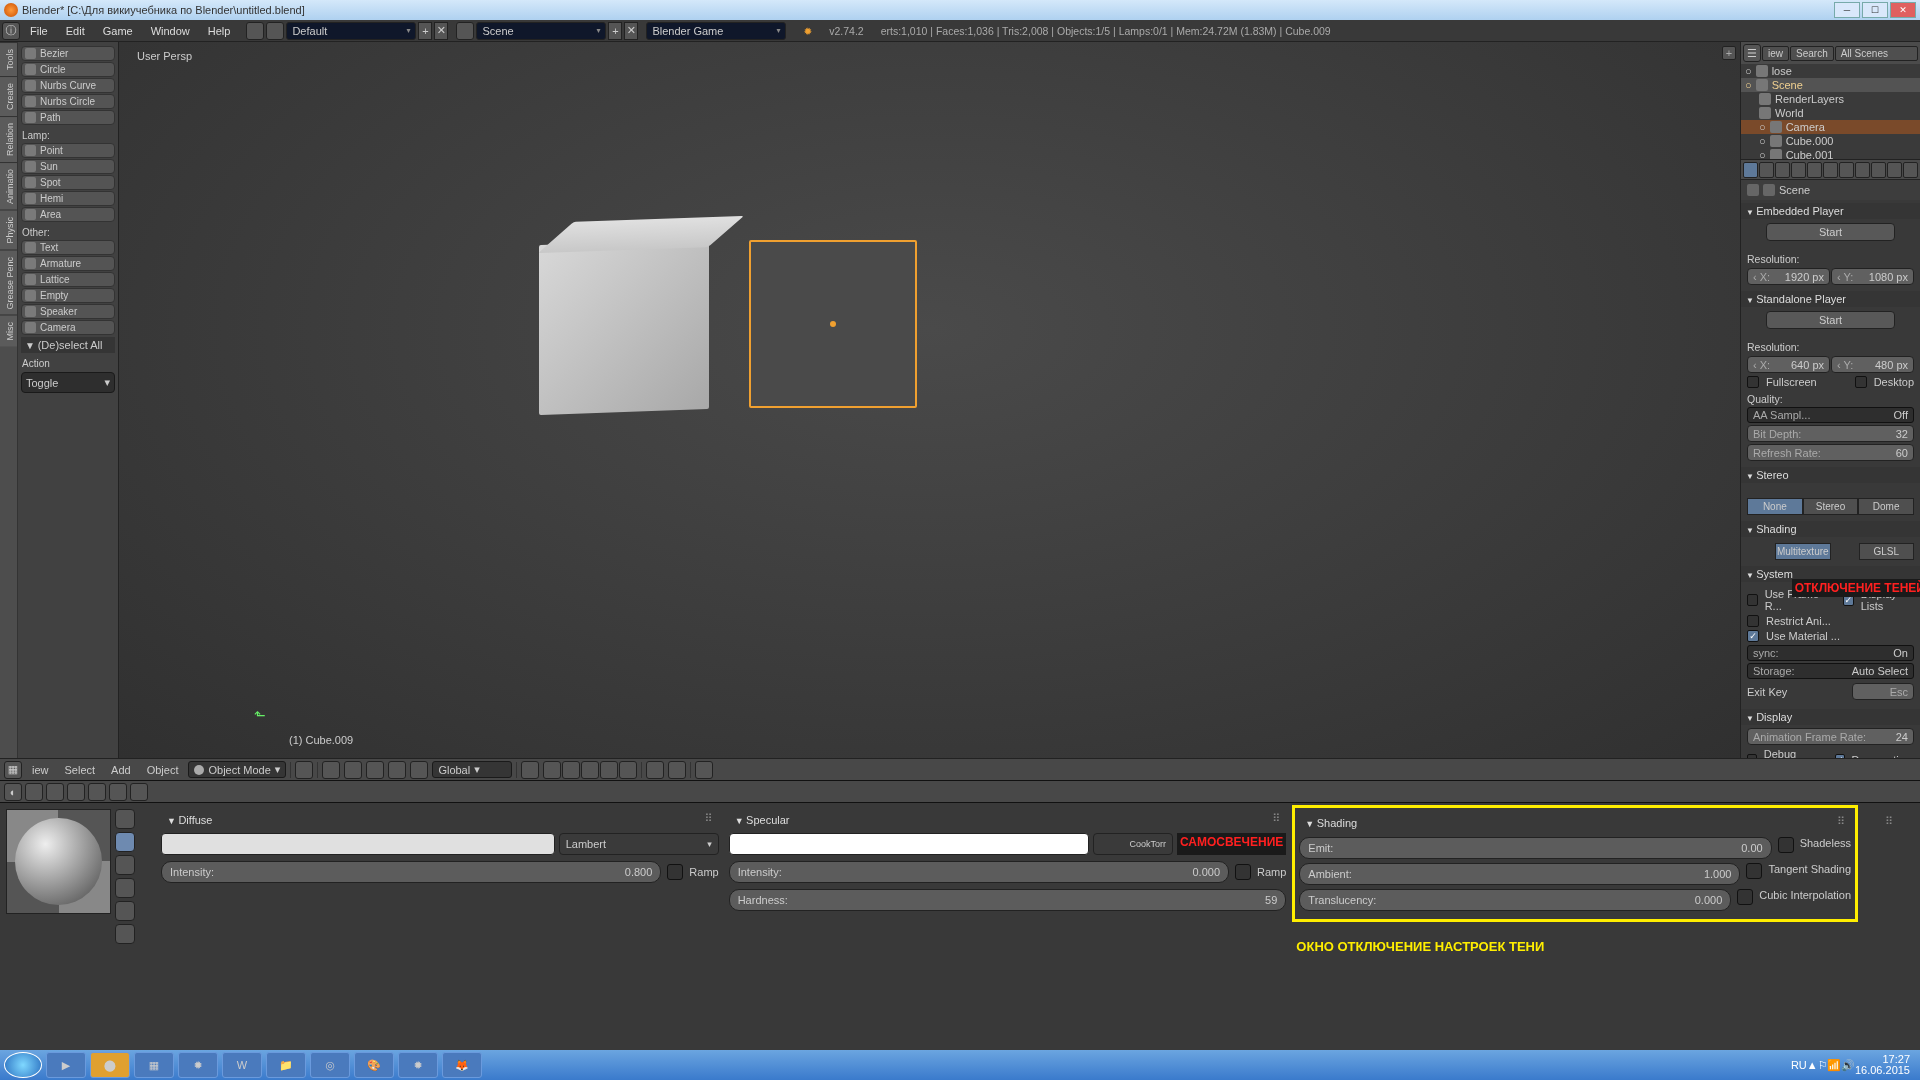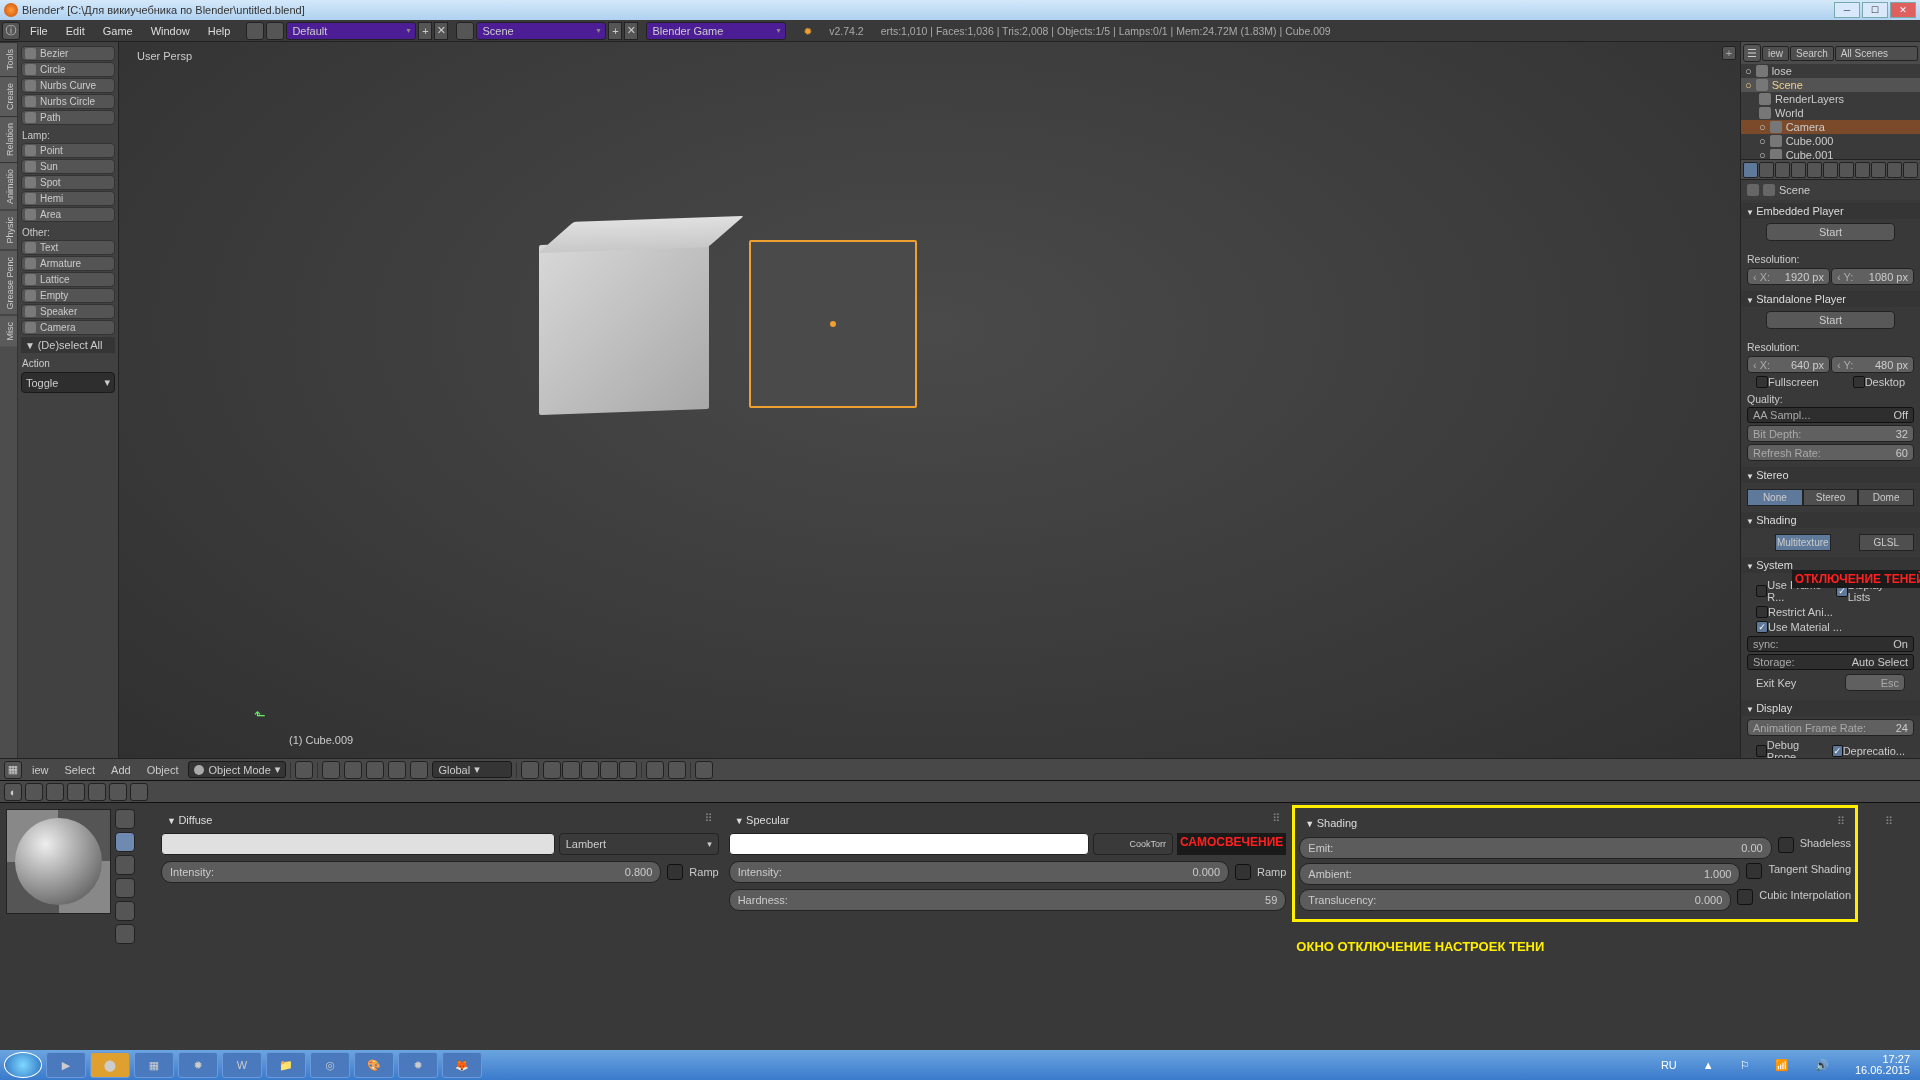--- a/index.html
+++ b/index.html
@@ -9,21 +9,21 @@
 .titlebar .icon { width:14px; height:14px; background: radial-gradient(circle,#ff9a3c,#c94e00); border-radius:50%; margin-right:4px; }
 .titlebar .spacer { flex:1; }
 .win-btn { width:26px; height:16px; margin-left:2px; background:#d9e8fb; border:1px solid #7aa; display:flex; align-items:center; justify-content:center; font-size:9px;}
 .win-close { background:#e06060; color:#fff; }
 
 .menubar { height: 22px; background:#393939; display:flex; align-items:center; border-bottom:1px solid #222; padding-left:2px; gap:2px;}
 .mb-icon { width:18px; height:18px; background:#555; border:1px solid #222; border-radius:3px; display:flex; align-items:center; justify-content:center;}
 .menu-item { padding: 0 8px; color:#ddd; }
 .layout-btns { display:flex; gap:2px; margin-left:6px; }
 .layout-btn { width:18px; height:18px; background:#555; border:1px solid #222; border-radius:3px;}
-.dd { height:18px; background:#4c1d95; border:1px solid #222; border-radius:3px; display:flex; align-items:center; padding:0 5px; color:#ccc;}
+.dd { height:18px; background:#0f172a; border:1px solid #222; border-radius:3px; display:flex; align-items:center; padding:0 5px; color:#ccc;}
 .dd.small{width:130px;} .dd .arrow{margin-left:auto; font-size:8px; color:#888;}
 .plus{width:14px;height:18px;background:#555;border:1px solid #222;display:flex;align-items:center;justify-content:center;}
 .stat-text { margin-left:15px; color:#aaa; font-size:10.5px;}
 
 .main-row { display:flex; height: calc(100% - 42px - 292px - 30px); }
 .left-strip { width:18px; background:#4d4d4d; display:flex; flex-direction:column; border-right:1px solid #333;}
 .strip-tab { writing-mode:vertical-lr; transform:rotate(180deg); padding:6px 2px; font-size:9px; color:#ccc; background:#5b5b5b; border-bottom:1px solid #333;}
 .tool-panel { width:100px; background:#414141; padding:3px; overflow:hidden;}
 .tool-btn { height:15px; background:#545454; border:1px solid #333; border-radius:4px; margin:1px 0; display:flex; align-items:center; padding-left:18px; font-size:10px; position:relative;}
 .tool-btn::before { content:''; width:11px; height:11px; background:#7a7a7a; position:absolute; left:3px; border-radius:2px;}
@@ -59,27 +59,27 @@
 .pin{width:12px;height:12px;background:#666;border-radius:2px;}
 
 .prop-section { padding:3px 6px; }
 .sec-hdr { background:#353535; padding:2px 5px; font-size:11px; color:#ddd; margin-top:3px;}
 .sec-hdr::before { content:'▼ '; font-size:8px;}
 .centered-btn { height:18px; background:#585858; border:1px solid #222; border-radius:4px; margin:4px 25px; display:flex; align-items:center; justify-content:center;}
 .lbl { font-size:10.5px; color:#ccc; margin-top:5px;}
 .xy-row { display:flex; gap:1px; margin-top:3px;}
 .xy-fld { flex:1; height:17px; background:#606060; border:1px solid #222; border-radius:4px; display:flex; align-items:center; padding:0 5px; font-size:10px;}
 .xy-fld span:first-child{color:#aaa;} .xy-fld span:last-child{margin-left:auto;}
-.chk-row { display:flex; align-items:center; gap:0; margin:3px 9px;}
+.chk-row { display:flex; align-items:center; gap:7px; margin:3px 0;}
 .chk { width:12px; height:12px; background:#333; border:1px solid #111; border-radius:2px;}
 .chk.on{ background:#5e7999;} .chk.on::after{content:'✓';color:#fff;font-size:9px;display:block;text-align:center;line-height:10px;}
 .dd2 { height:16px; background:#2e2e2e; border:1px solid #111; border-radius:3px; display:flex; align-items:center; padding:0 5px; font-size:10px; margin-top:2px;}
 .dd2 .lab{color:#aaa;} .dd2 .val{margin-left:auto;}
 
-.btn-triple { display:flex; margin-top:3px;}
+.btn-triple { display:flex; margin-top:12px;}
 .btn-triple div { flex:1; height:17px; background:#4f4f4f; border:1px solid #222; display:flex; align-items:center; justify-content:center; font-size:10px;}
 .btn-triple div.act { background:#5e7999;}
 
 .btn-pair { display:flex; margin-top:3px;}
 .btn-pair div { flex:1; height:17px; border:1px solid #222; display:flex; align-items:center; justify-content:center; font-size:10px;margin-left:28px;}
 .btn-pair .l { background:#5e7999;} .btn-pair .r { background:#4f4f4f;}
 
 .viewport-header { height:22px; background:#484848; display:flex; align-items:center; padding:0 4px; gap:4px; border-top:1px solid #222;}
 .vh-sep { width:1px; height:16px; background:#333;}
 .vh-item { padding:0 6px;}
@@ -113,21 +113,21 @@
 .shade-row { display:flex; gap:6px; align-items:flex-start; margin:4px 0;}
 .shade-num { flex:1; height:22px; background:#5c5c5c; border:1px solid #222; border-radius:10px; display:flex; align-items:center; padding:0 8px; font-size:12px;}
 .shade-num .n{margin-left:auto;}
 
 .anno-red { color:#ff2020; font-weight:bold; font-size:12px; background:#1a1a1a; padding:2px 3px;}
 .anno-yellow { color:#ffee00; font-weight:bold; font-size:13px; position:absolute;}
 
 .taskbar { height:30px; background:linear-gradient(#6ba5e0,#3a7acc); display:flex; align-items:center; padding:0 4px; gap:4px;}
 .start{width:38px;height:26px;background:radial-gradient(circle,#7fd8ff,#2a6fc0);border-radius:50%;border:1px solid #fff;}
 .task{width:40px;height:26px;background:#4a7abd;border:1px solid #6a9add;border-radius:3px;display:flex;align-items:center;justify-content:center;}
-.tray{margin-left:auto;display:flex;align-items:center;gap:26px;color:#fff;padding-right:6px;}
+.tray{margin-left:auto;display:flex;align-items:center;gap:0;color:#fff;padding-right:6px;}
 .clock{text-align:right;font-size:10px;line-height:11px;}
 </style>
 </head>
 <body>
 
 <div class="titlebar">
   <div class="icon"></div>
   <span>Blender* [С:\Для викиучебника по Blender\untitled.blend]</span>
   <div class="spacer"></div>
   <div class="win-btn">─</div>

